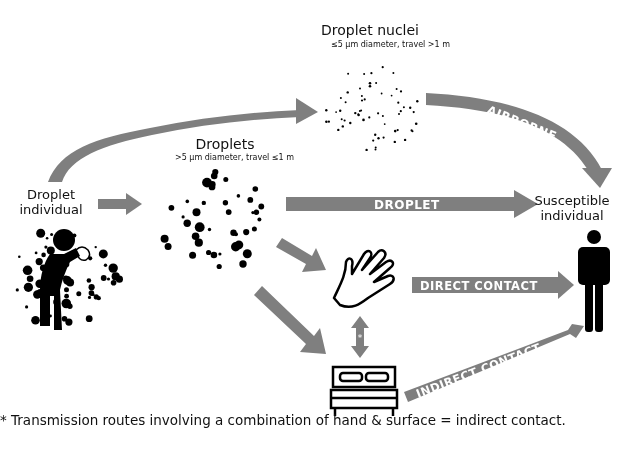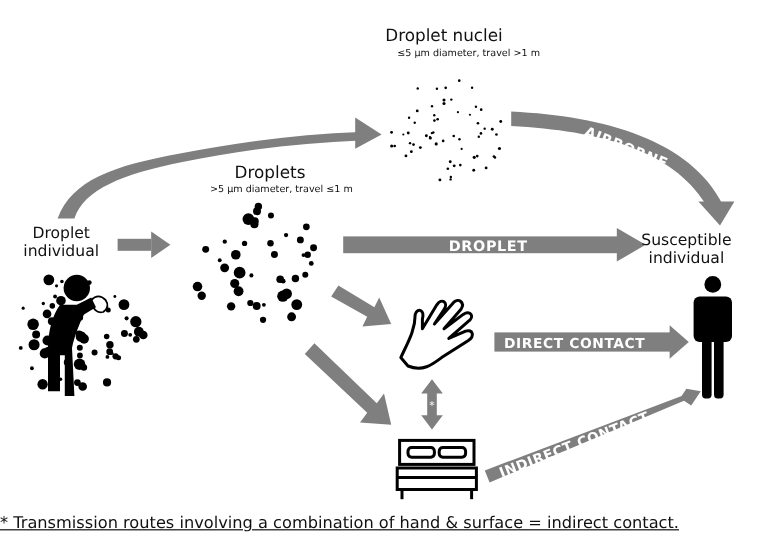--- a/index.html
+++ b/index.html
@@ -263,13 +263,13 @@
 
 <div class="lbl node" style="left:6px;top:187px;width:90px;">
   <div>Droplet</div>
   <div>individual</div>
 </div>
 <div class="lbl node" style="left:526px;top:193px;width:92px;">
   <div>Susceptible</div>
   <div>individual</div>
 </div>
 
-<div class="lbl foot" style="left:0;top:428px;width:557px;text-decoration:underline;">* Transmission routes involving a combination of hand &amp; surface = indirect contact.</div>
+<div class="lbl foot" style="left:0;top:412px;width:557px;">* Transmission routes involving a combination of hand &amp; surface = indirect contact.</div>
 
 </body></html>

